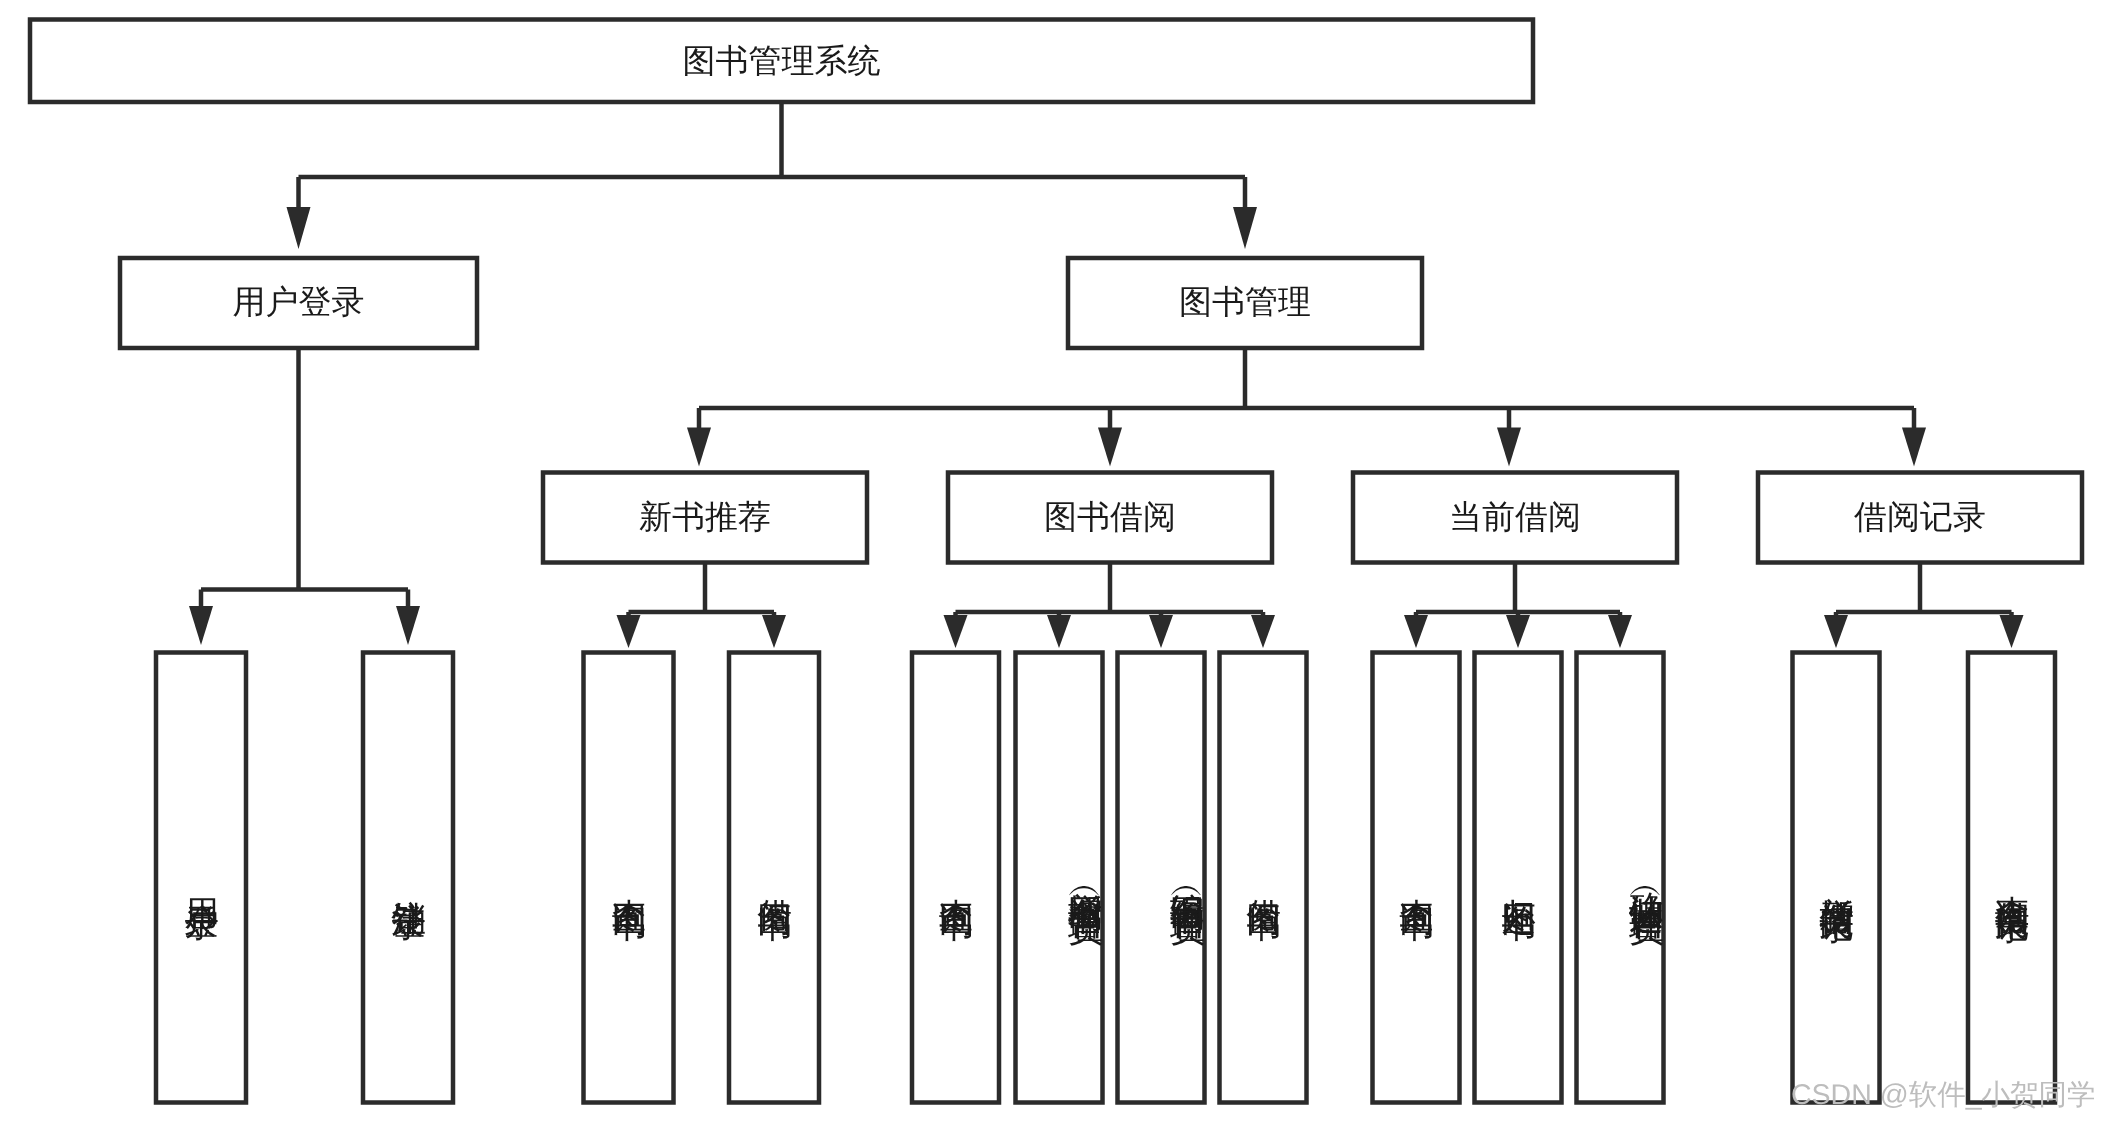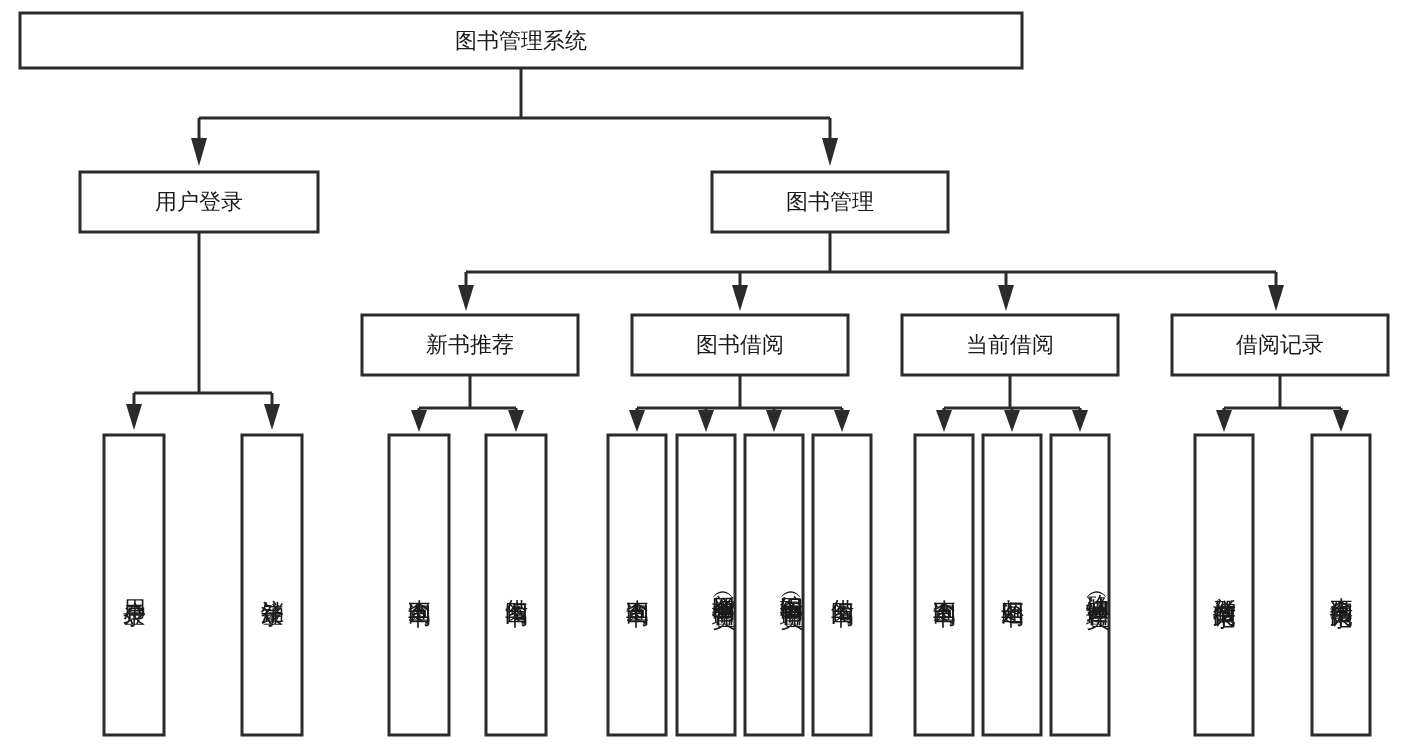--- a/index.html
+++ b/index.html
@@ -248,20 +248,21 @@
 
     <g>
       <rect class="node-rect" x="1312" y="435" width="58" height="300"></rect>
       <foreignObject x="1312" y="435" width="58" height="300">
         <div xmlns="http://www.w3.org/1999/xhtml" class="vwrap">查询借阅记录</div>
       </foreignObject>
     </g>
 
   </svg>
 
+  <div class="watermark">CSDN @软件_小贺同学</div>
 </div>
 
 <style>
   .vwrap {
     width: 100%;
     height: 100%;
     display: flex;
     align-items: center;
     justify-content: center;
     font-family: "Liberation Sans", "DejaVu Sans", sans-serif;

